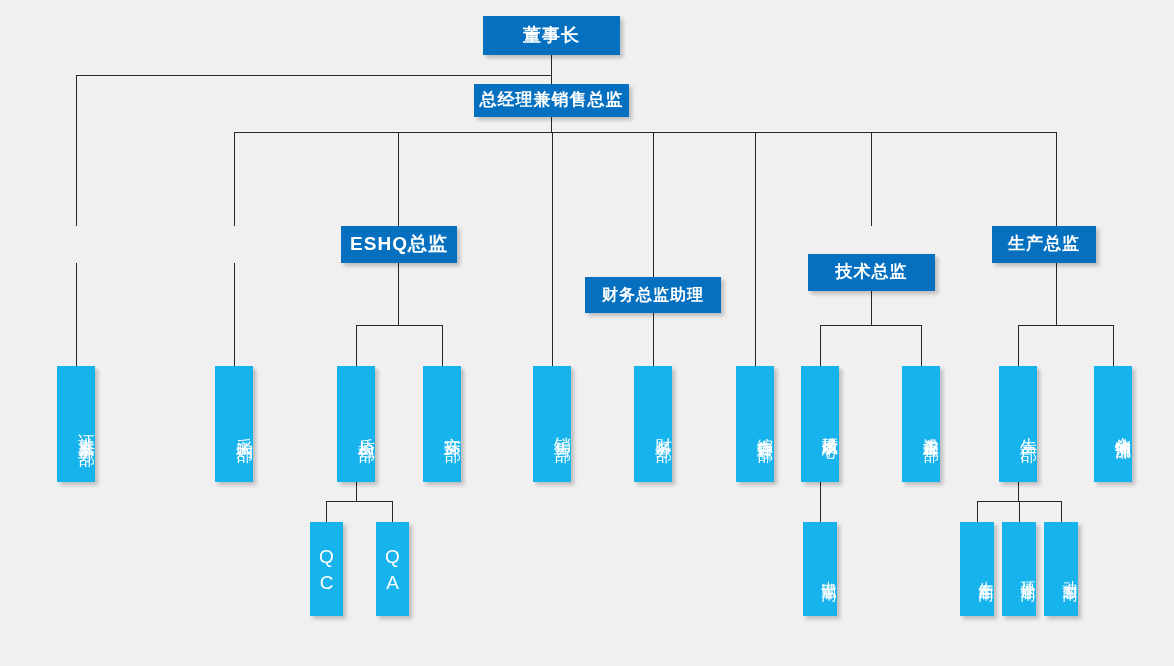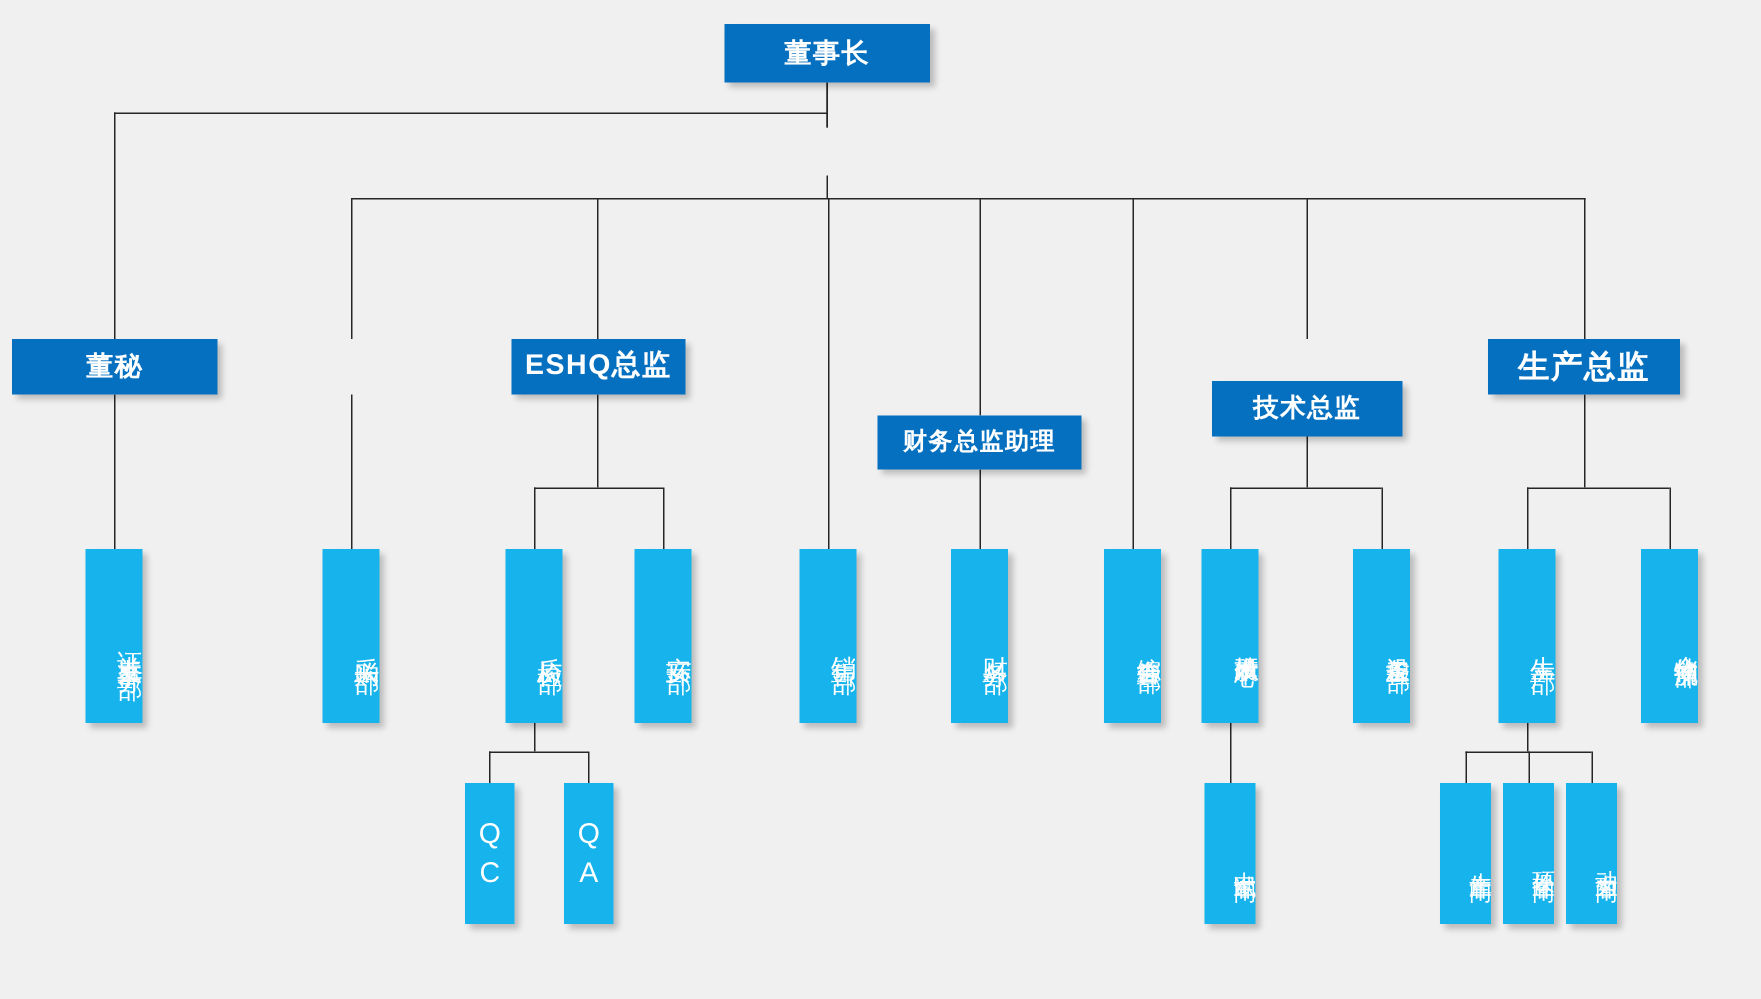--- a/index.html
+++ b/index.html
@@ -109,31 +109,31 @@
   <div class="line v" style="left:820px;top:482px;width:1px;height:40px;"></div>
 
   <div class="line v" style="left:1018px;top:482px;width:1px;height:19px;"></div>
   <div class="line h" style="left:977px;top:501px;width:84px;height:1px;"></div>
   <div class="line v" style="left:977px;top:501px;width:1px;height:21px;"></div>
   <div class="line v" style="left:1019px;top:501px;width:1px;height:21px;"></div>
   <div class="line v" style="left:1061px;top:501px;width:1px;height:21px;"></div>
 
   <div class="node exec" style="left:483px;top:16px;width:137px;height:39px;">董事长</div>
 
+  <div class="node exec" style="left:474px;top:84px;width:155px;height:33px;font-size:17px;">总经理兼销售总监</div>
 
-  <div class="node exec" style="left:8px;top:226px;width:137px;height:37px;">董秘</div>
 
 
   <div class="node exec" style="left:341px;top:226px;width:116px;height:37px;font-size:19px;">ESHQ总监</div>
 
   <div class="node exec" style="left:585px;top:277px;width:136px;height:36px;font-size:16px;">财务总监助理</div>
 
   <div class="node exec" style="left:808px;top:226px;width:127px;height:37px;font-size:17px;margin-top:28px;">技术总监</div>
 
-  <div class="node exec" style="left:992px;top:226px;width:128px;height:37px;font-size:21px;">生产总监</div>
+  <div class="node exec" style="left:992px;top:226px;width:104px;height:37px;font-size:17px;">生产总监</div>
 
   <div class="node dept" style="left:57px;top:366px;width:38px;height:116px;">证券事务部</div>
 
   <div class="node dept" style="left:215px;top:366px;width:38px;height:116px;">采购部</div>
 
   <div class="node dept" style="left:337px;top:366px;width:38px;height:116px;">质检部</div>
 
   <div class="node dept" style="left:423px;top:366px;width:38px;height:116px;">安环部</div>
 
   <div class="node dept" style="left:533px;top:366px;width:38px;height:116px;">销售部</div>

